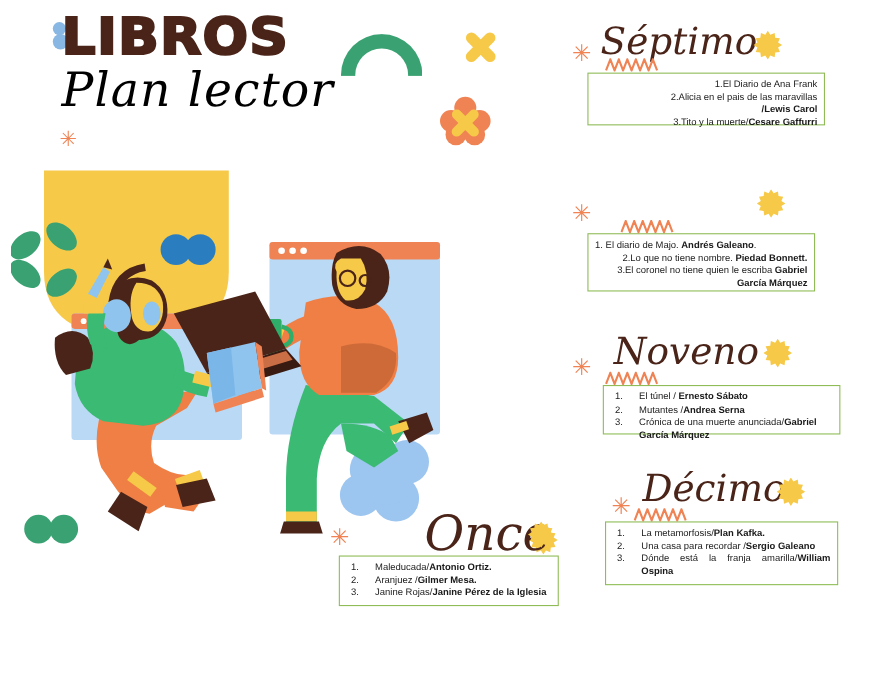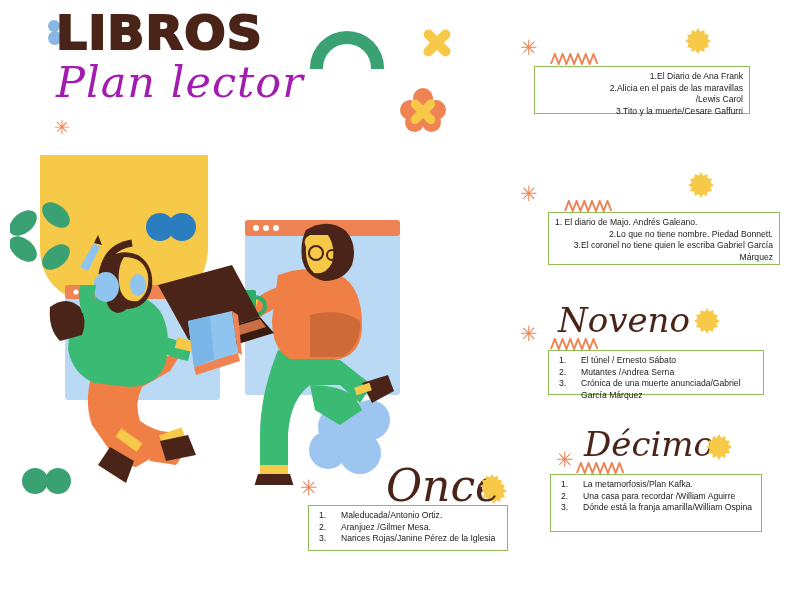--- a/index.html
+++ b/index.html
@@ -36,21 +36,21 @@
     color:#4a2418;
     line-height:1;
     -webkit-text-stroke:2px #4a2418;
     transform:scaleX(1.06);
     transform-origin:left center;
   }
   .plan{
     font-family:"DejaVu Serif", serif;
     font-style:italic;
     font-size:43px;
-    color:#a21caf;
+    color:#000000;
     line-height:1.05;
     margin-top:4px;
     letter-spacing:1px;
   }
 
   
   .grade{position:absolute;}
   .grade-head{position:relative;height:46px;}
   .grade-star{
     position:absolute;left:0;top:16px;
@@ -76,21 +76,21 @@
     border:1.4px solid #8fbc57;
     background:#ffffff;
     box-sizing:border-box;
     padding:4px 6px 5px 6px;
     font-size:8.6px;
     line-height:1.34;
     color:#1a1a1a;
   }
   .booklist.justify{text-align:justify;}
   .booklist p{margin:0;text-align:right;}
-  .booklist b{font-weight:normal;}
+  .booklist b{font-weight:bold;}
 
   
   .booklist ol{margin:0;padding:0;list-style:none;}
   .booklist ol li{
     position:relative;
     padding-left:26px;
     margin:0 0 0 0;
   }
   .booklist ol li .num{
     position:absolute;left:4px;top:0;width:18px;
@@ -249,28 +249,29 @@
       <span class="grade-star">✳</span>
       <span class="grade-title" style="left:86px;top:0;font-size:44px;">Once</span>
       <svg class="burst" style="left:180px;top:12px;width:24px;height:24px;" viewBox="0 0 40 40">
         <path d="M20 0 L23.5 5.6 L29.6 3.1 L30.4 9.6 L36.9 10.4 L34.4 16.5 L40 20 L34.4 23.5 L36.9 29.6 L30.4 30.4 L29.6 36.9 L23.5 34.4 L20 40 L16.5 34.4 L10.4 36.9 L9.6 30.4 L3.1 29.6 L5.6 23.5 L0 20 L5.6 16.5 L3.1 10.4 L9.6 9.6 L10.4 3.1 L16.5 5.6 Z" fill="#f7c948"></path>
       </svg>
     </div>
     <div class="booklist" style="width:200px;margin-left:8px;margin-top:-3px;">
       <ol>
         <li><span class="num">1.</span><span>Maleducada/</span><b>Antonio Ortiz.</b></li>
         <li><span class="num">2.</span><span>Aranjuez /</span><b>Gilmer Mesa.</b></li>
-        <li><span class="num">3.</span><span>Narices Rojas/</span><b>Janine Pérez de la Iglesia</b></li>
+        <li><span class="num">3.</span><span>Janine Rojas/</span><b>Janine Pérez de la Iglesia</b></li>
       </ol>
     </div>
   </div>
 
   <div class="grade" style="left:520px;top:22px;width:240px;">
     <div class="grade-head">
       <span class="grade-star">✳</span>
+      <span class="grade-title">Séptimo</span>
       <svg class="burst" style="left:165px;top:6px;width:26px;height:26px;" viewBox="0 0 40 40">
         <path d="M20 0 L23.5 5.6 L29.6 3.1 L30.4 9.6 L36.9 10.4 L34.4 16.5 L40 20 L34.4 23.5 L36.9 29.6 L30.4 30.4 L29.6 36.9 L23.5 34.4 L20 40 L16.5 34.4 L10.4 36.9 L9.6 30.4 L3.1 29.6 L5.6 23.5 L0 20 L5.6 16.5 L3.1 10.4 L9.6 9.6 L10.4 3.1 L16.5 5.6 Z" fill="#f7c948"></path>
       </svg>
       <svg class="squig" viewBox="0 0 60 12" preserveAspectRatio="none">
         <path d="M1 11 L5 1 L9 11 L13 1 L17 11 L21 1 L25 11 L29 1 L33 11 L37 1 L41 11 L45 1 L49 11" fill="none" stroke="#ef8354" stroke-width="2"></path>
       </svg>
     </div>
     <div class="booklist" style="width:216px;margin-left:14px;margin-top:-2px;height:48px;">
       <p><span>1.</span><span>El Diario de Ana Frank</span></p>
       <p><span>2.</span><span>Alicia en el pais de las maravillas</span></p>
@@ -282,21 +283,21 @@
   <div class="grade" style="left:520px;top:168px;width:240px;">
     <div class="grade-head">
       <span class="grade-star">✳</span>
       <svg class="burst" style="left:168px;top:4px;width:26px;height:26px;" viewBox="0 0 40 40">
         <path d="M20 0 L23.5 5.6 L29.6 3.1 L30.4 9.6 L36.9 10.4 L34.4 16.5 L40 20 L34.4 23.5 L36.9 29.6 L30.4 30.4 L29.6 36.9 L23.5 34.4 L20 40 L16.5 34.4 L10.4 36.9 L9.6 30.4 L3.1 29.6 L5.6 23.5 L0 20 L5.6 16.5 L3.1 10.4 L9.6 9.6 L10.4 3.1 L16.5 5.6 Z" fill="#f7c948"></path>
       </svg>
       <svg class="squig" style="left:44px;top:32px;" viewBox="0 0 60 12" preserveAspectRatio="none">
         <path d="M1 11 L5 1 L9 11 L13 1 L17 11 L21 1 L25 11 L29 1 L33 11 L37 1 L41 11 L45 1 L49 11" fill="none" stroke="#ef8354" stroke-width="2"></path>
       </svg>
     </div>
-    <div class="booklist justify" style="width:232px;margin-left:28px;margin-top:-2px;height:53px;">
+    <div class="booklist justify" style="width:207px;margin-left:14px;margin-top:-2px;height:53px;">
       <p style="text-align:left;"><span>1. </span><span>El diario de Majo. </span><b>Andrés Galeano</b><span>.</span></p>
       <p><span>2.</span><span>Lo que no tiene nombre. </span><b>Piedad Bonnett.</b></p>
       <p><span>3.</span><span>El coronel no tiene quien le escriba </span><b>Gabriel García Márquez</b></p>
     </div>
   </div>
 
   <div class="grade" style="left:520px;top:304px;width:240px;">
     <div class="grade-head">
       <span class="grade-star" style="top:20px;">✳</span>
       <span class="grade-title" style="left:38px;">Noveno</span>
@@ -323,19 +324,19 @@
       <svg class="burst" style="left:186px;top:6px;width:26px;height:26px;" viewBox="0 0 40 40">
         <path d="M20 0 L23.5 5.6 L29.6 3.1 L30.4 9.6 L36.9 10.4 L34.4 16.5 L40 20 L34.4 23.5 L36.9 29.6 L30.4 30.4 L29.6 36.9 L23.5 34.4 L20 40 L16.5 34.4 L10.4 36.9 L9.6 30.4 L3.1 29.6 L5.6 23.5 L0 20 L5.6 16.5 L3.1 10.4 L9.6 9.6 L10.4 3.1 L16.5 5.6 Z" fill="#f7c948"></path>
       </svg>
       <svg class="squig" style="left:56px;top:34px;" viewBox="0 0 60 12" preserveAspectRatio="none">
         <path d="M1 11 L5 1 L9 11 L13 1 L17 11 L21 1 L25 11 L29 1 L33 11 L37 1 L41 11 L45 1 L49 11" fill="none" stroke="#ef8354" stroke-width="2"></path>
       </svg>
     </div>
     <div class="booklist jl" style="width:212px;margin-left:30px;margin-top:0px;height:58px;">
       <ol>
         <li style="text-align:left;"><span class="num">1.</span><span>La metamorfosis/</span><b>Plan Kafka.</b></li>
-        <li><span class="num">2.</span><span>Una casa para recordar /</span><b>William Aguirre</b></li>
+        <li><span class="num">2.</span><span>Una casa para recordar /</span><b>Sergio Galeano</b></li>
         <li><span class="num">3.</span><span>Dónde está la franja amarilla/</span><b>William Ospina</b></li>
       </ol>
     </div>
   </div>
 
 </div>
 
 </body></html>

